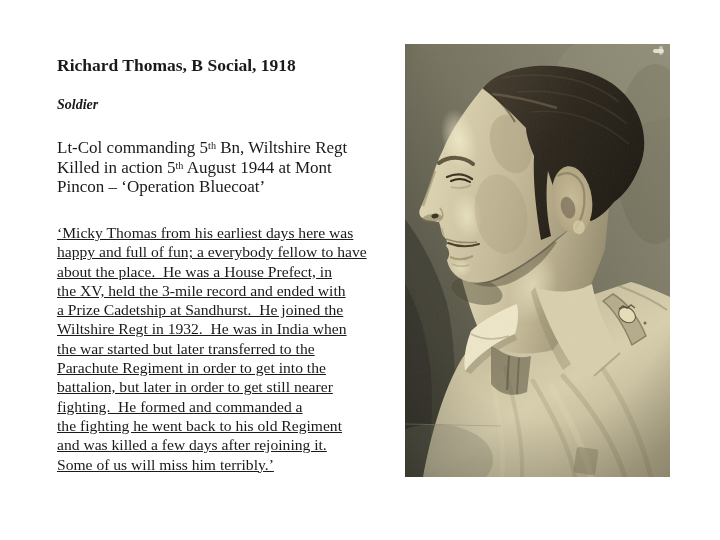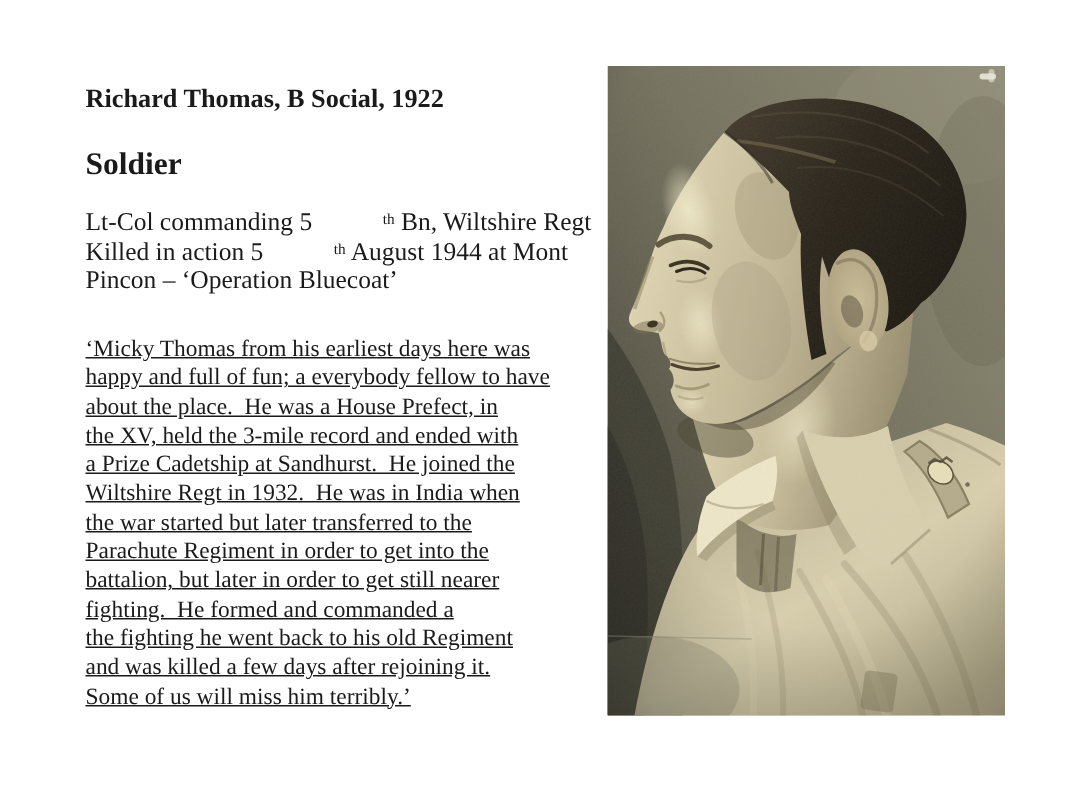--- a/index.html
+++ b/index.html
@@ -4,35 +4,35 @@
 <style>
   html,body { margin:0; padding:0; background:#e9e9e9; }
   .slide {
     position:relative; width:720px; height:540px; background:#ffffff;
     overflow:hidden; font-family:"Liberation Serif","DejaVu Serif",serif;
     color:#1a1a1a; margin:0 auto;
   }
   .tblock { position:absolute; left:57px; }
   .tblock div { white-space:pre; }
   .title    { top:55px;  font-size:17.5px; font-weight:700; white-space:pre; }
-  .subtitle { top:97px;  font-size:21px; font-weight:700; white-space:pre; }
+  .subtitle { top:97px;  font-size:14px; font-weight:700; white-space:pre;font-style:italic; }
   .role     { top:138px; font-size:17px;   line-height:19.5px; }
   .quote    { top:223px; font-size:15.6px; line-height:19.3px;text-decoration:underline; }
-  sup { font-size:0.6em; vertical-align:0.35em; line-height:0;margin-left:47px; }
+  sup { font-size:0.6em; vertical-align:0.35em; line-height:0; }
   .photo {
     position:absolute; left:405px; top:44px; width:265px; height:433px;
   }
   .photo svg { display:block; }
 </style>
 </head>
 <body>
 
 <div class="slide" style="background: rgb(255, 255, 255); color: rgb(26, 26, 26);">
 
-  <div class="tblock title">Richard Thomas, B Social, 1922</div>
+  <div class="tblock title">Richard Thomas, B Social, 1918</div>
   <div class="tblock subtitle">Soldier</div>
   <div class="tblock role">
       <div><span>Lt-Col commanding 5</span><sup>th</sup><span> Bn, Wiltshire Regt</span></div>
       <div><span>Killed in action 5</span><sup>th</sup><span> August 1944 at Mont</span></div>
       <div><span>Pincon – ‘Operation Bluecoat’</span></div>
     </div>
   <div class="tblock quote">
       <div>‘Micky Thomas from his earliest days here was</div>
       <div>happy and full of fun; a everybody fellow to have</div>
       <div>about the place.  He was a House Prefect, in</div>

